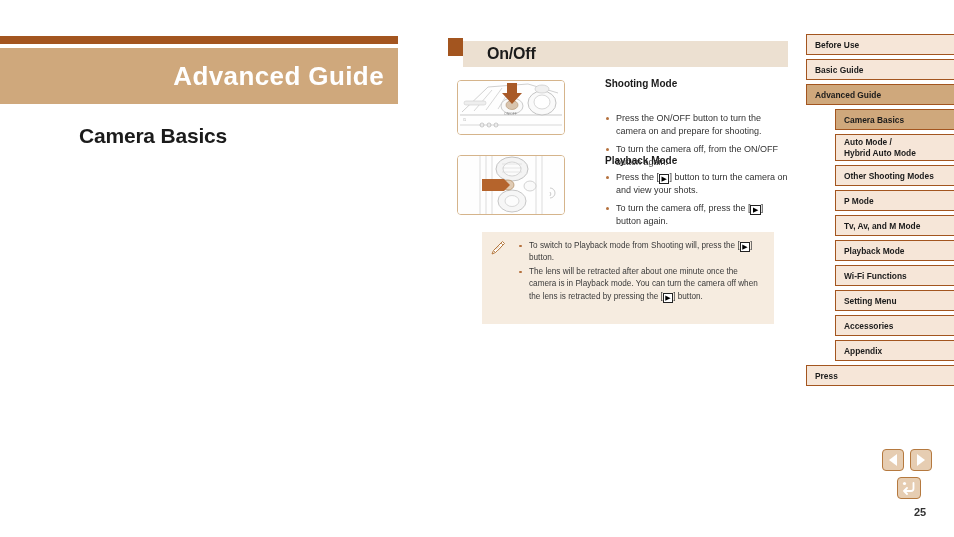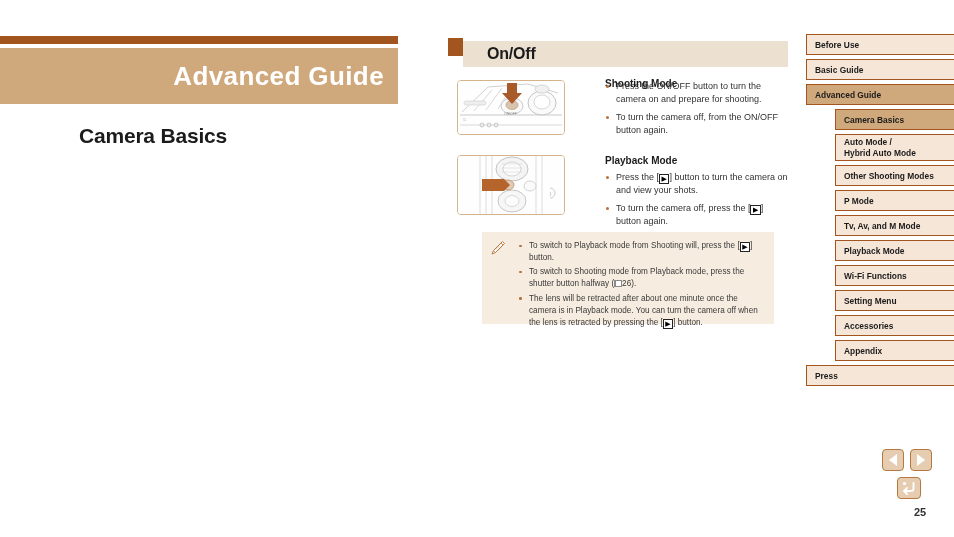--- a/index.html
+++ b/index.html
@@ -118,21 +118,21 @@
   }
   .blk-head.shoot { top: 78px; }
   .blk-head.play  { top: 155px; }
 
   .bullets {
     position: absolute;
     left: 157px;
     width: 185px;
     list-style: none;
   }
-  .bullets.shoot { top: 80px; }
+  .bullets.shoot { top: 112px; }
   .bullets.play  { top: 171px; }
 
   .bullets li {
     position: relative;
     padding-left: 11px;
     font-size: 9px;
     line-height: 1.45;
     color: #333333;
     margin-bottom: 5px;
   }
@@ -362,21 +362,20 @@
   <div class="note-box">
     <svg class="note-icon" viewBox="0 0 16 16">
       <path d="M12.5 1.5 L14.5 3.5 L5.5 12.5 L2 14 L3.5 10.5 Z" fill="#ffffff" stroke="#b5793f" stroke-width="1"></path>
       <path d="M11 3 L13 5" stroke="#b5793f" stroke-width="0.8"></path>
       <path d="M4 11 L5.5 12.5" stroke="#b5793f" stroke-width="0.8"></path>
       <path d="M6 9.5 L9.5 6" stroke="#d4ab80" stroke-width="0.7"></path>
       <path d="M7.5 11 L11 7.5" stroke="#d4ab80" stroke-width="0.7"></path>
     </svg>
     <ul class="note-list">
       <li><span>To switch to Playback mode from Shooting will, press the [</span><span class="btok">▶</span><span>] button.</span></li>
-      <li><span>To switch to Shooting mode from Playback mode, press the shutter button halfway (</span><span class="booklet"></span><span>26</span><span>).</span></li>
       <li><span>The lens will be retracted after about one minute once the camera is in Playback mode. You can turn the camera off when the lens is retracted by pressing the [</span><span class="btok">▶</span><span>] button.</span></li>
     </ul>
   </div>
 </div>
 
 <nav class="sidebar">
   <div class="nav-item active" style="background:#f6e6d8;">
     <span>Before Use</span>
   </div>
   <div class="nav-item">

